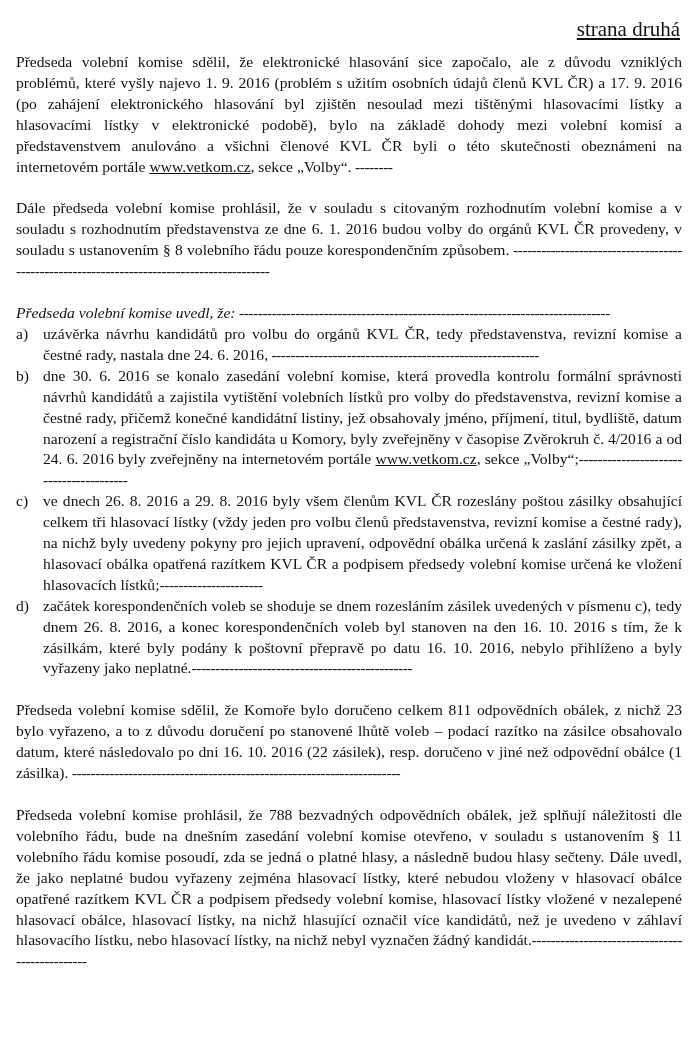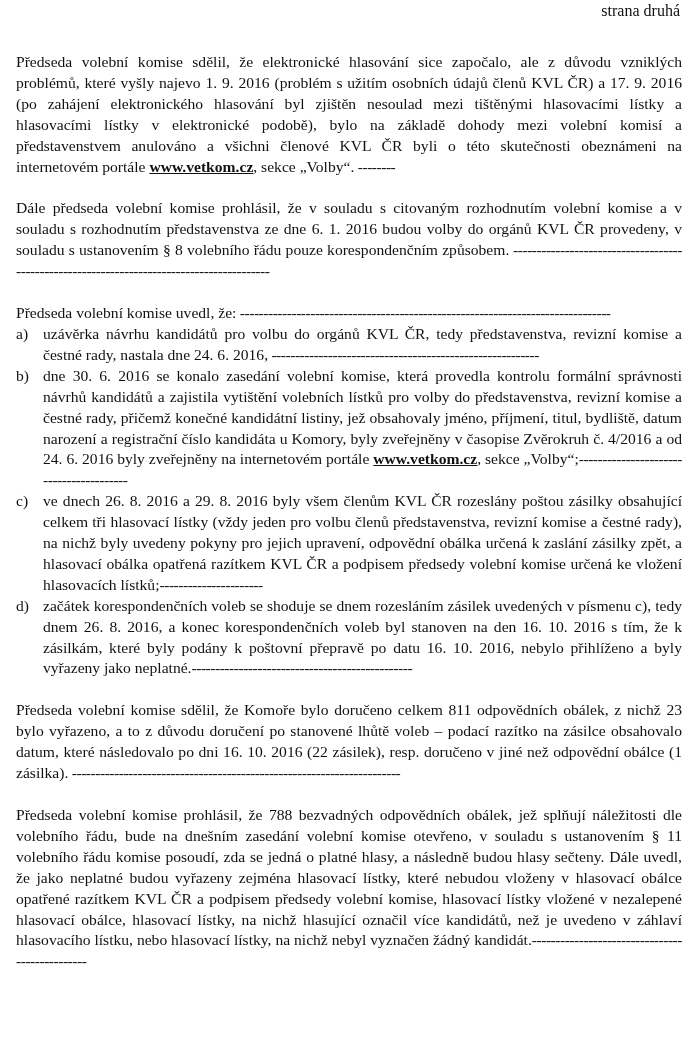--- a/index.html
+++ b/index.html
@@ -5,43 +5,44 @@
     html, body { margin: 0; padding: 0; background: #ffffff; }
     body {
       width: 699px; height: 1037px; overflow: hidden;
       font-family: "Liberation Serif", serif;
       color: #111111;
       font-size: 15.6px;
       line-height: 20.9px;
     }
     .page { position: relative; width: 699px; height: 1037px; }
     .page-number {
-      position: absolute; top: 1px; right: 19px;
-      font-size: 16px;
+      position: absolute; top: 19px; right: 19px;
+      font-size: 21px;
+      text-decoration: underline;
     }
     .content {
       position: absolute; left: 16px; top: 52px; width: 666px;
     }
     p {
       margin: 0 0 21px 0;
       text-align: justify;
       text-align-last: left;
     }
-    p.tight { margin-bottom: 0; }
+    p.tight { margin-bottom: 0; font-style: italic; }
     ol.items {
       list-style: none; margin: 0 0 21px 0; padding: 0;
     }
     ol.items li {
       position: relative; padding-left: 27px;
       text-align: justify;
     }
     ol.items li .marker {
       position: absolute; left: 0; top: 0;
     }
-    .link { text-decoration: underline; font-weight: bold; }
+    .link { text-decoration: underline; }
     .dash { letter-spacing: -0.5px; }
   </style>
 </head>
 <body>
 
 <div class="page">
   <div class="page-number">strana druhá</div>
 
   <div class="content">
 

